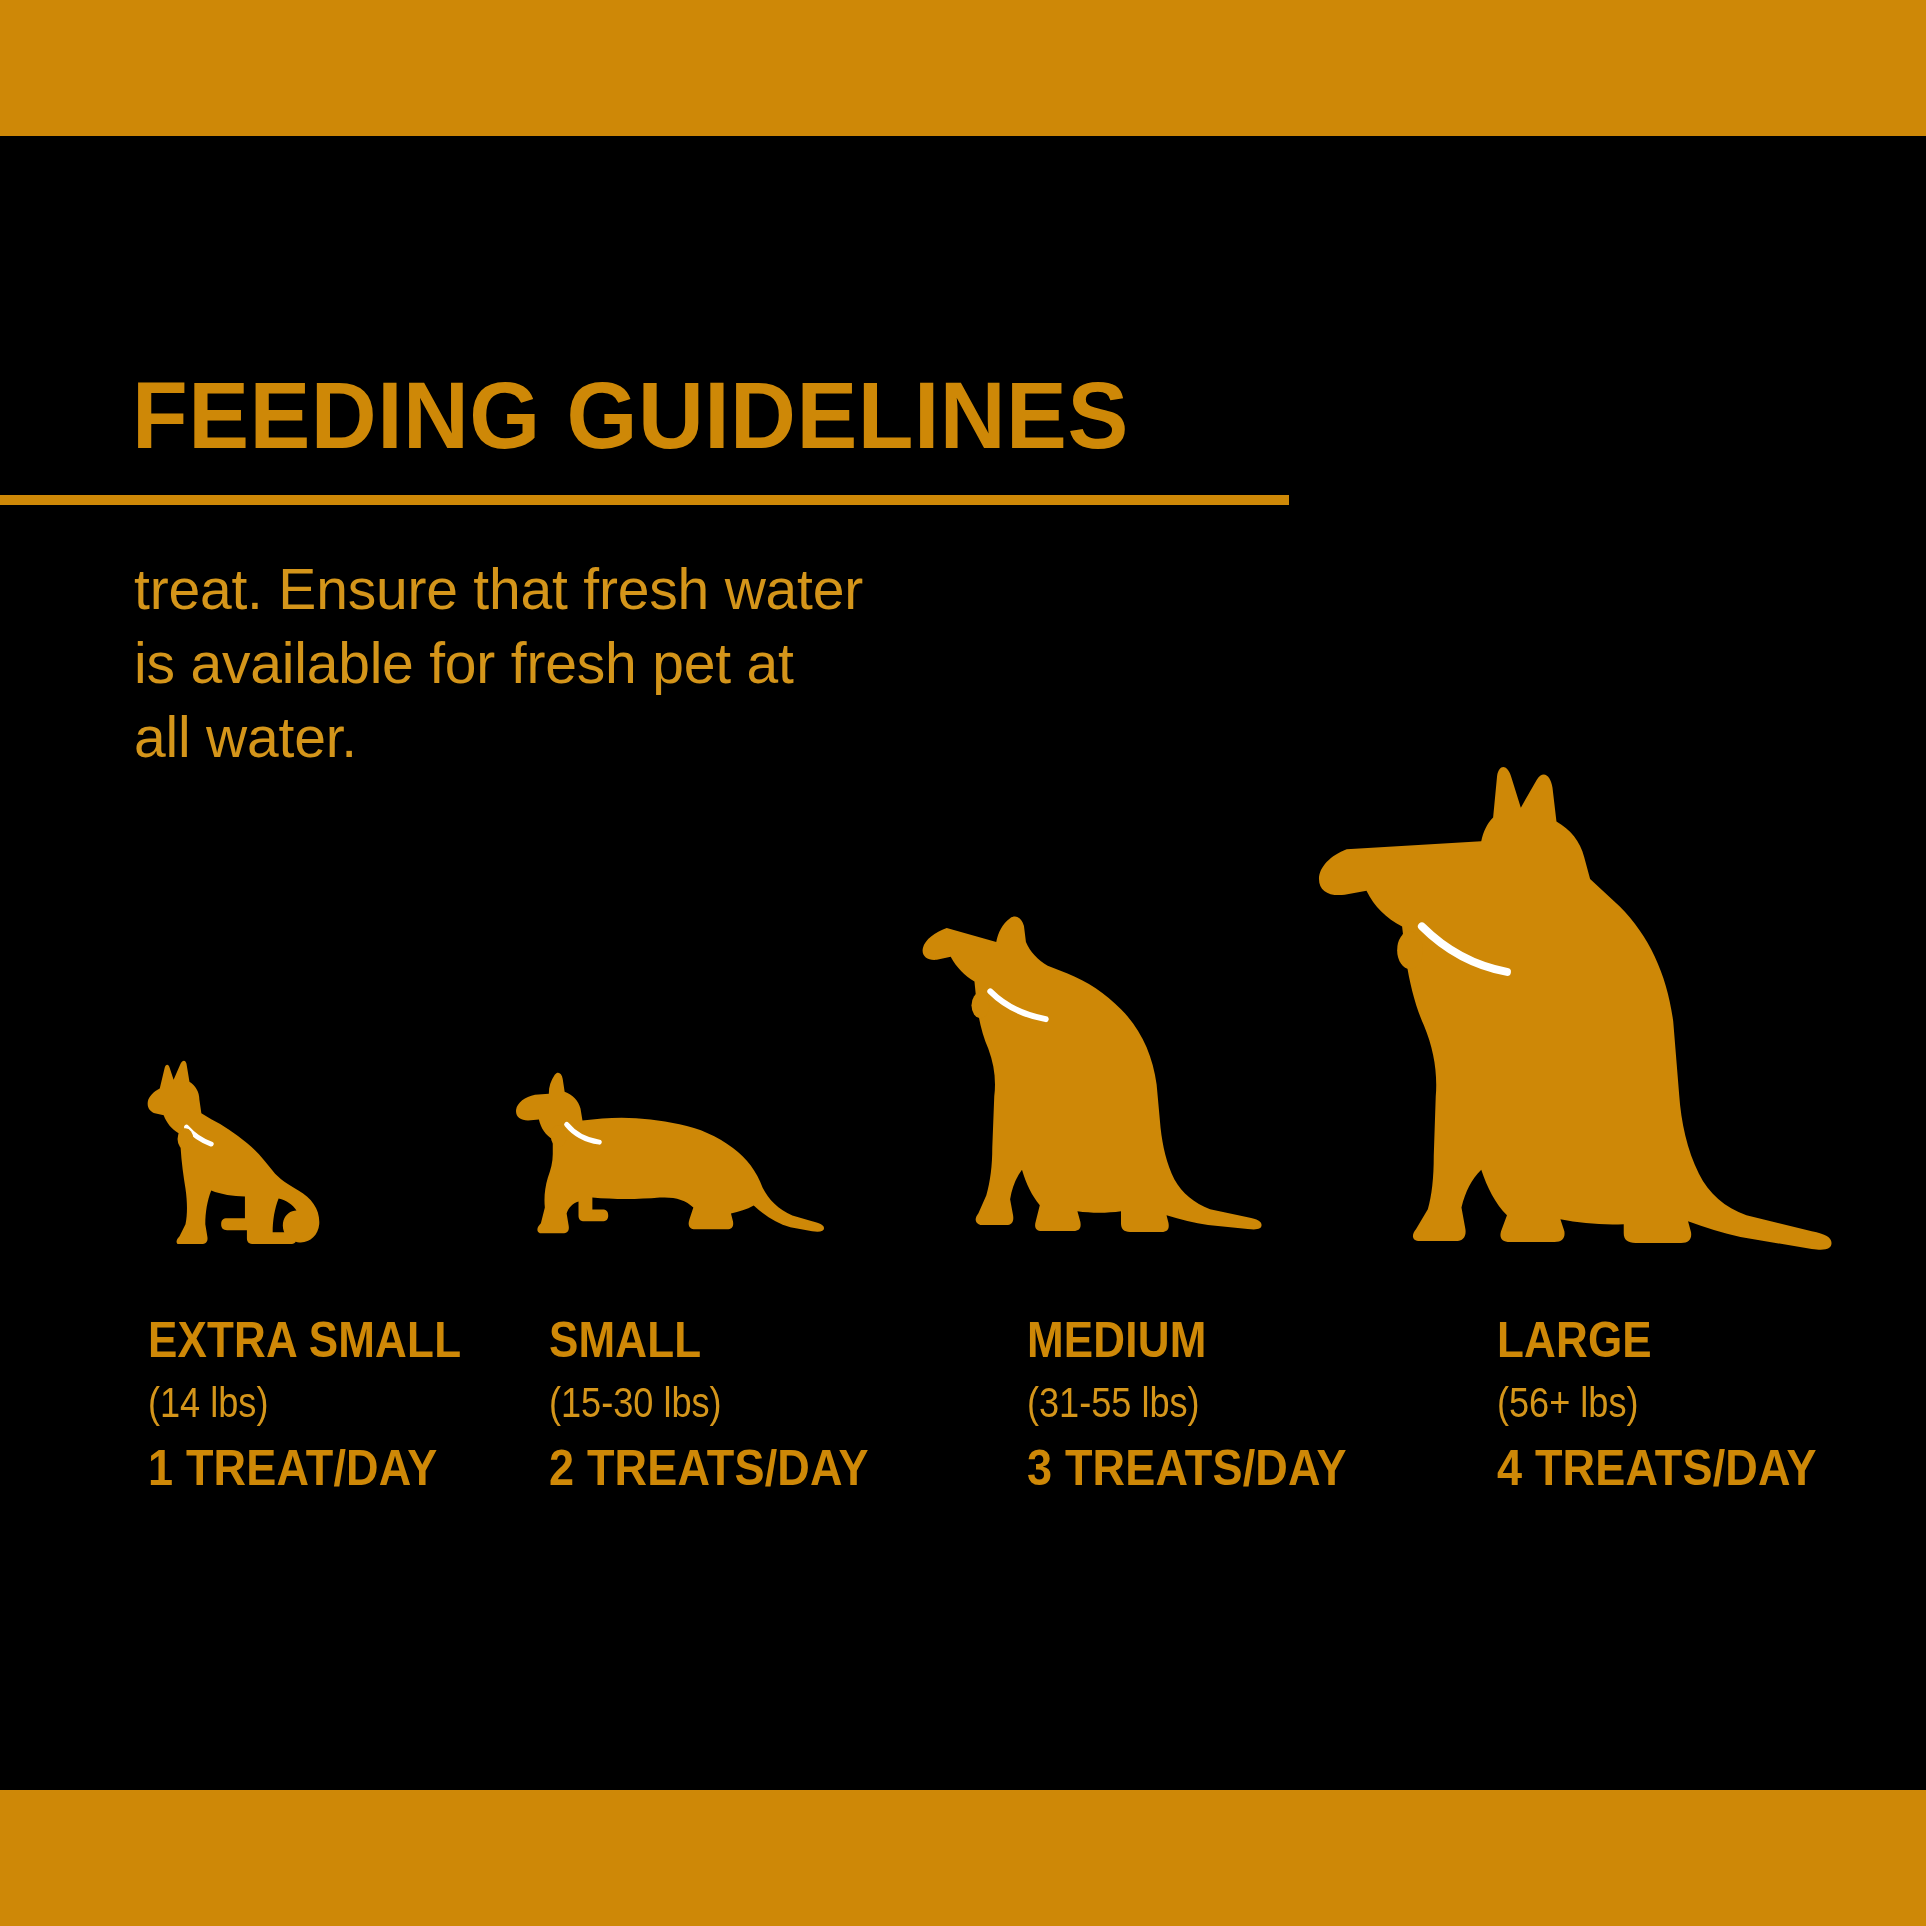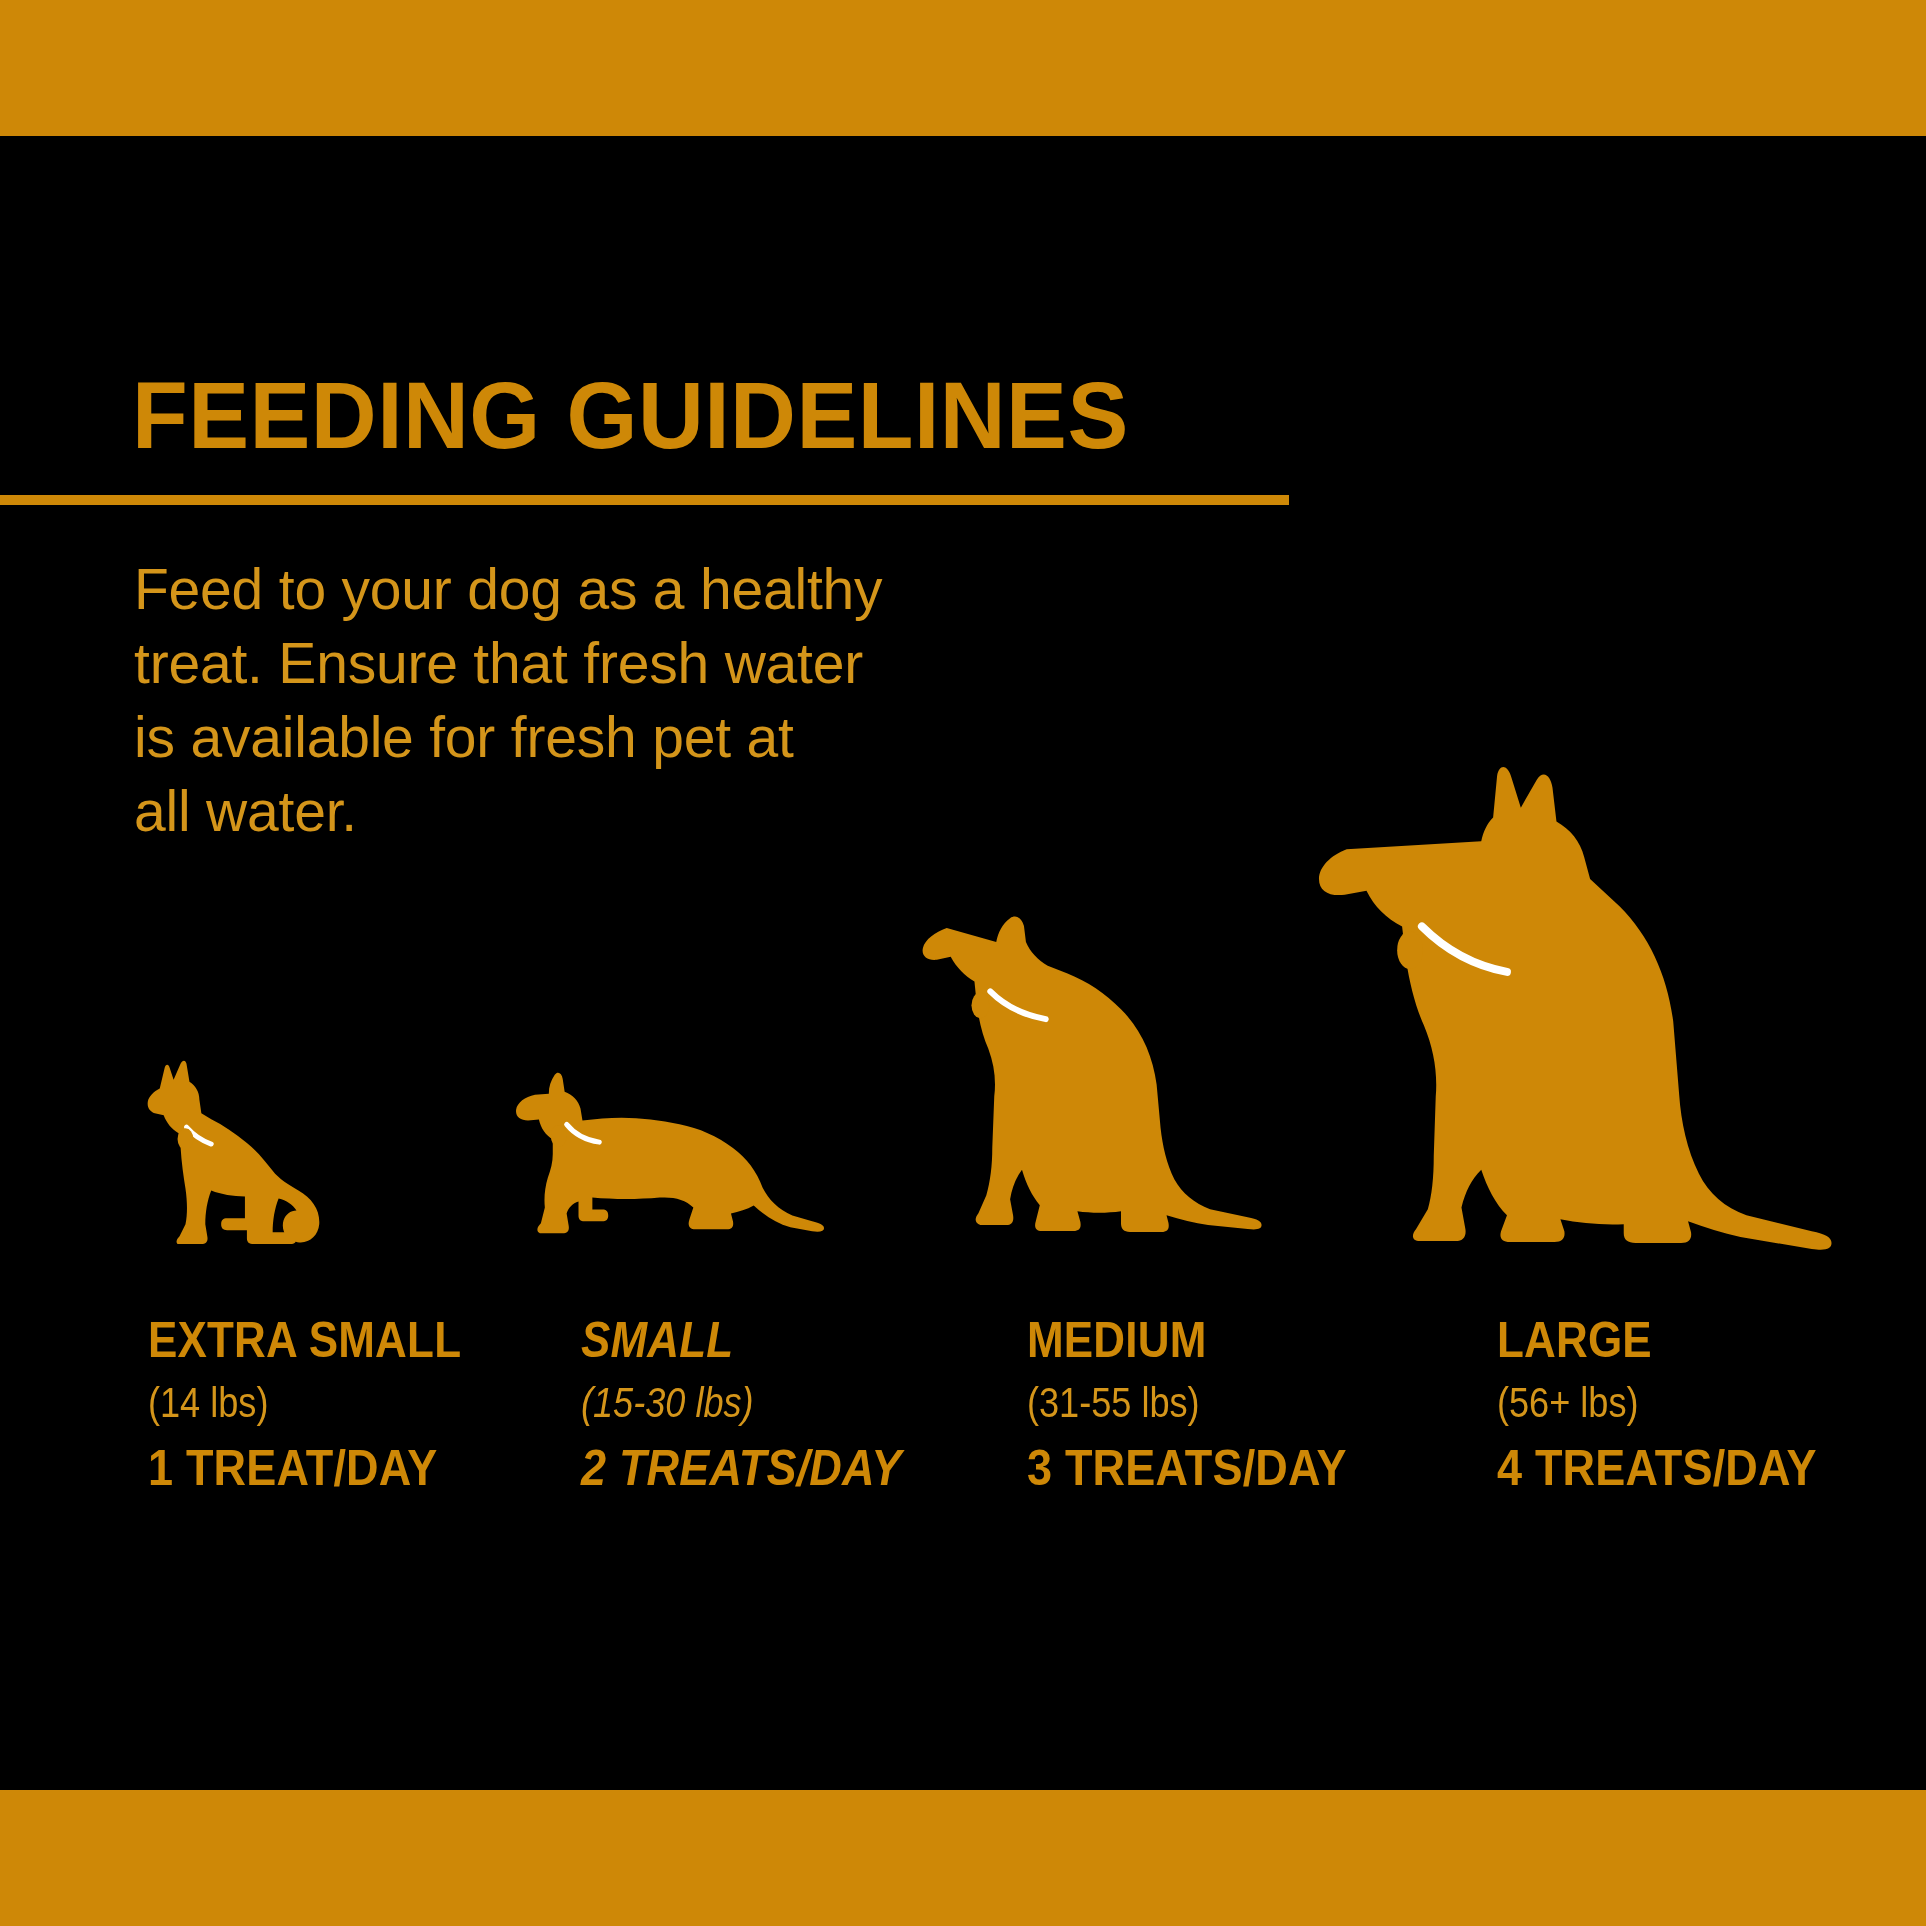--- a/index.html
+++ b/index.html
@@ -89,21 +89,21 @@
     top: 1315px;
     width: 1927px;
     height: 198px;
   }
   .label-col {
     position: absolute;
     top: 0;
     color: #ce8807;
   }
   .col-0 { left: 148px;  }
-  .col-1 { left: 581px; font-style: italic;  }
+  .col-1 { left: 549px;  }
   .col-2 { left: 1027px; }
   .col-3 { left: 1497px; }
 
   .size-name {
     font-size: 50px;
     line-height: 51px;
     font-weight: bold;
     letter-spacing: 0.2px;
     transform: scaleX(0.88);
     transform-origin: left top;
@@ -135,21 +135,20 @@
 
 <div id="page">
 
   <div class="bar bar-top"></div>
   <div class="bar bar-bottom"></div>
 
   <div class="title">FEEDING GUIDELINES</div>
   <div class="title-rule"></div>
 
   <div class="body-copy">
-    <p>Feed to your dog as a healthy</p>
     <p>treat. Ensure that fresh water</p>
     <p>is available for fresh pet at</p>
     <p>all water.</p>
   </div>
 
   <div class="dog-row">
 
     <div class="dog-cell dog-xs">
       <svg viewBox="0 0 230 215" width="228" height="213" aria-hidden="true">
         <g fill="#ce8807">

